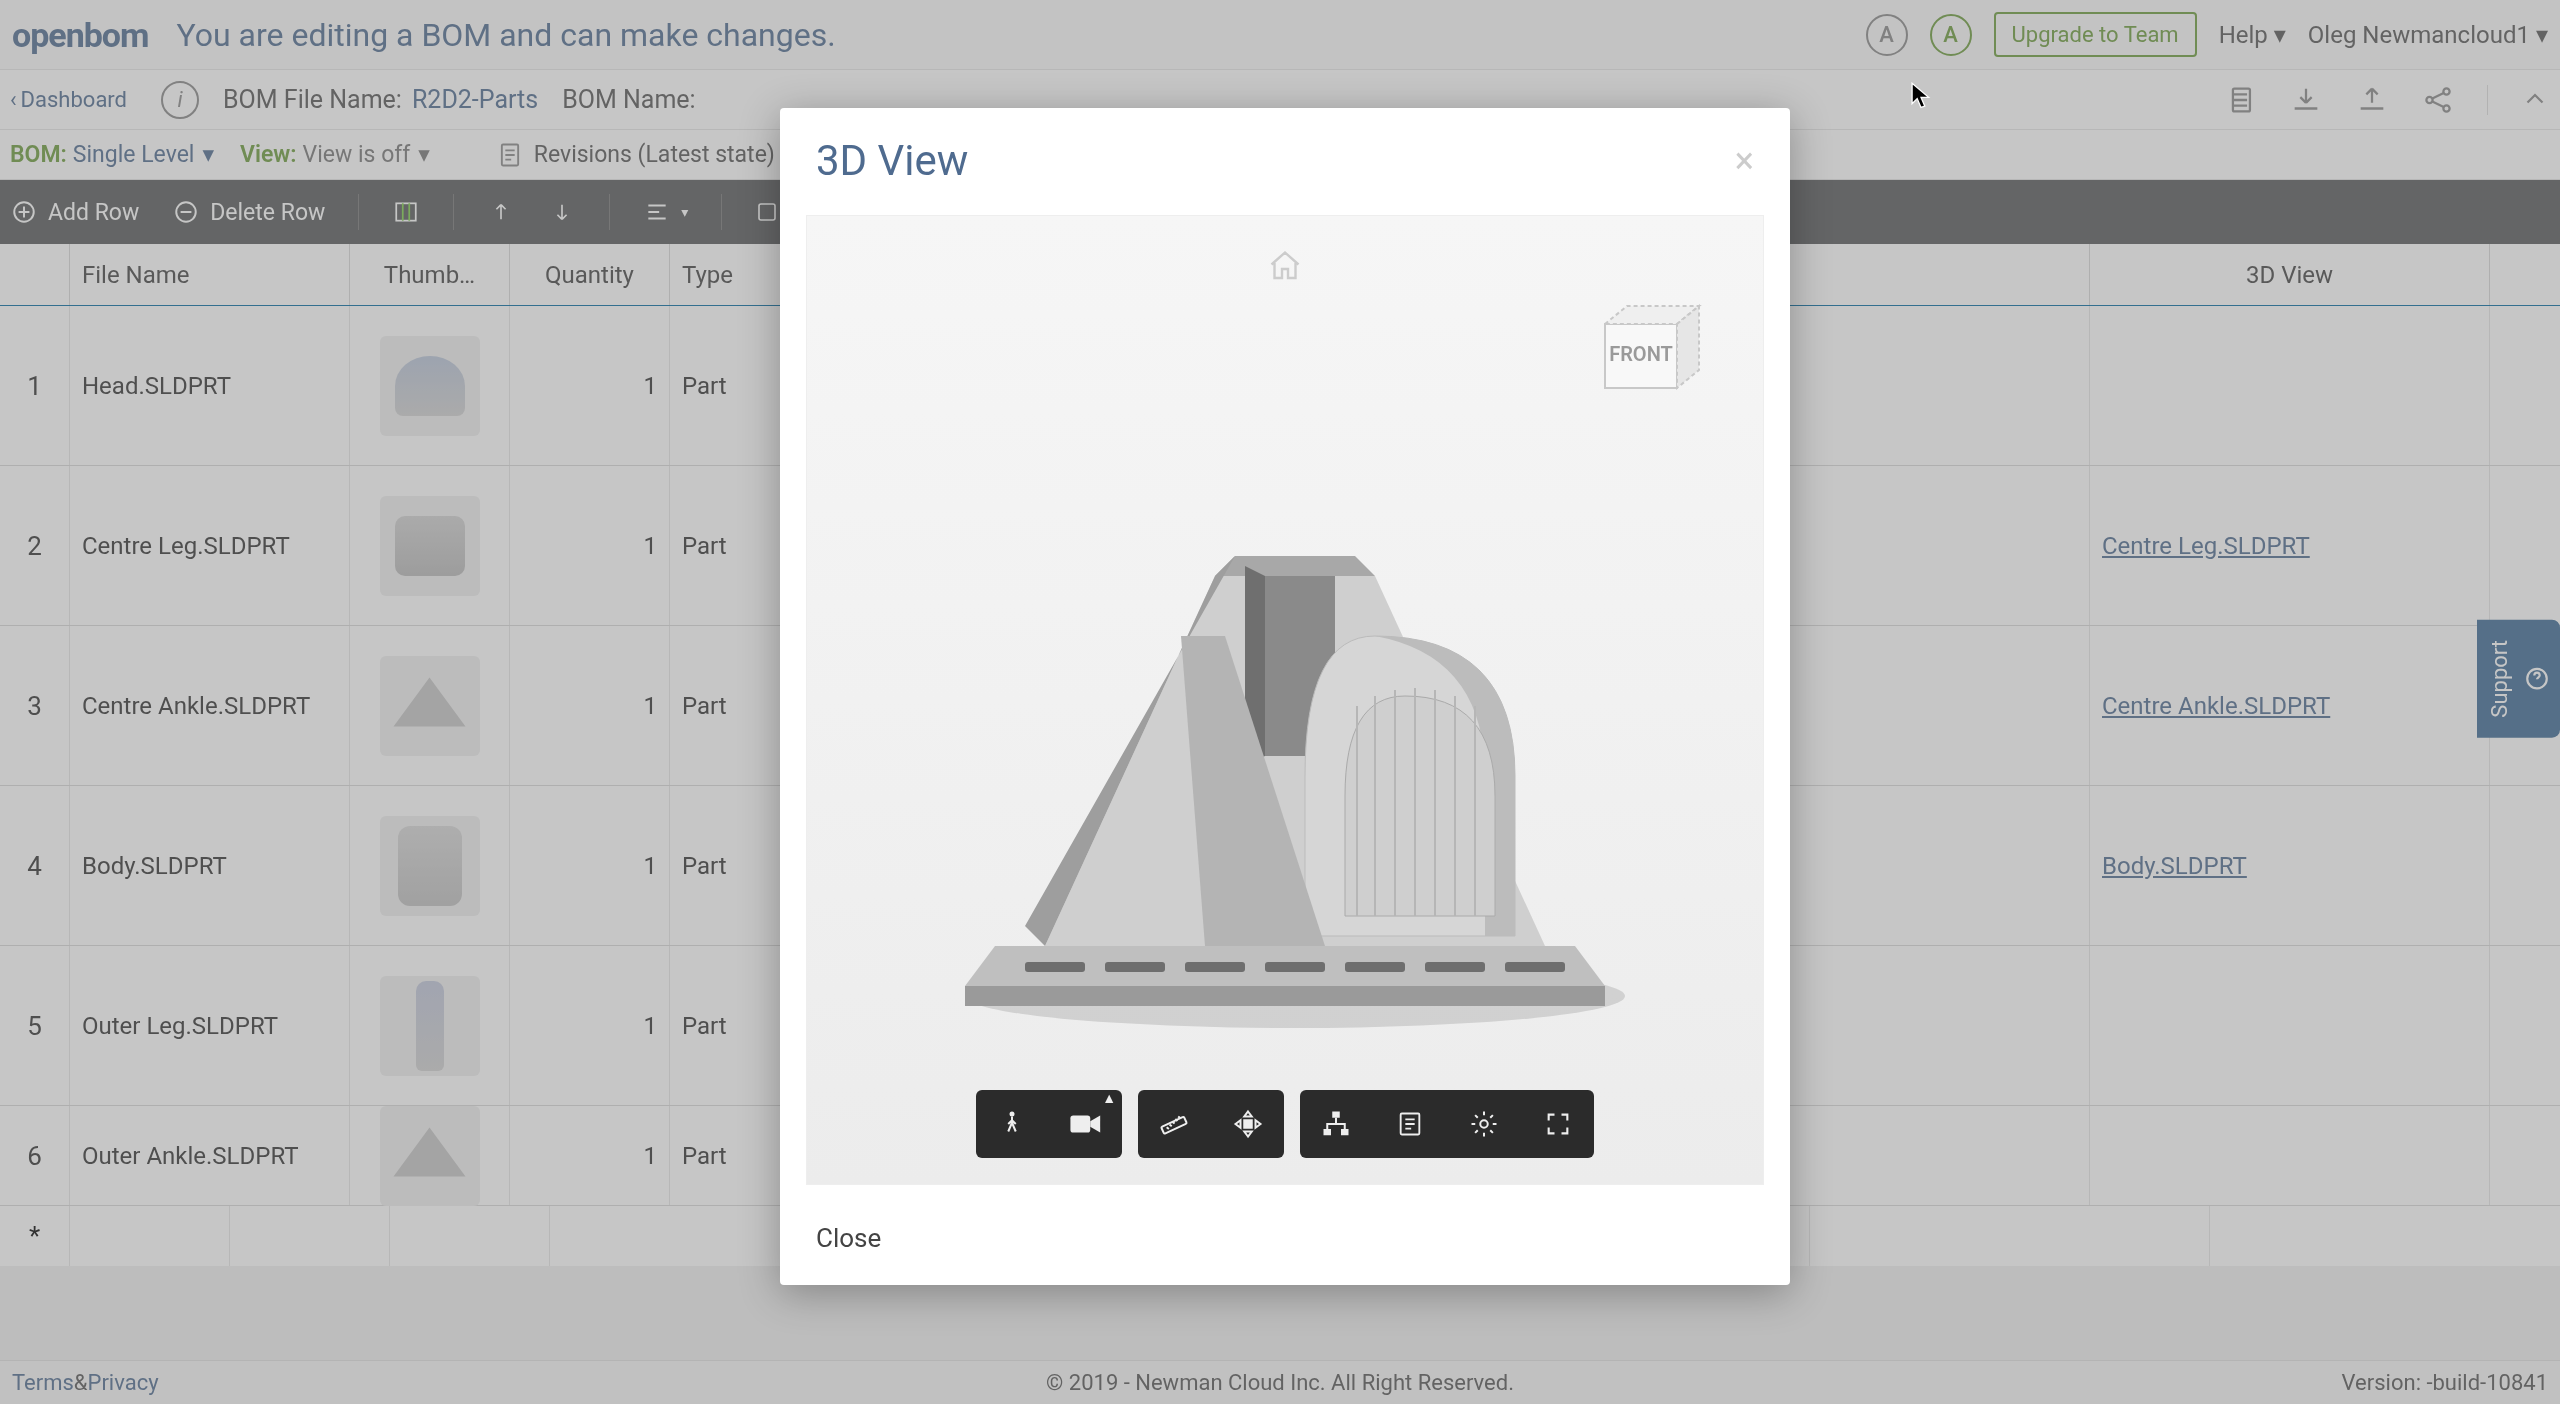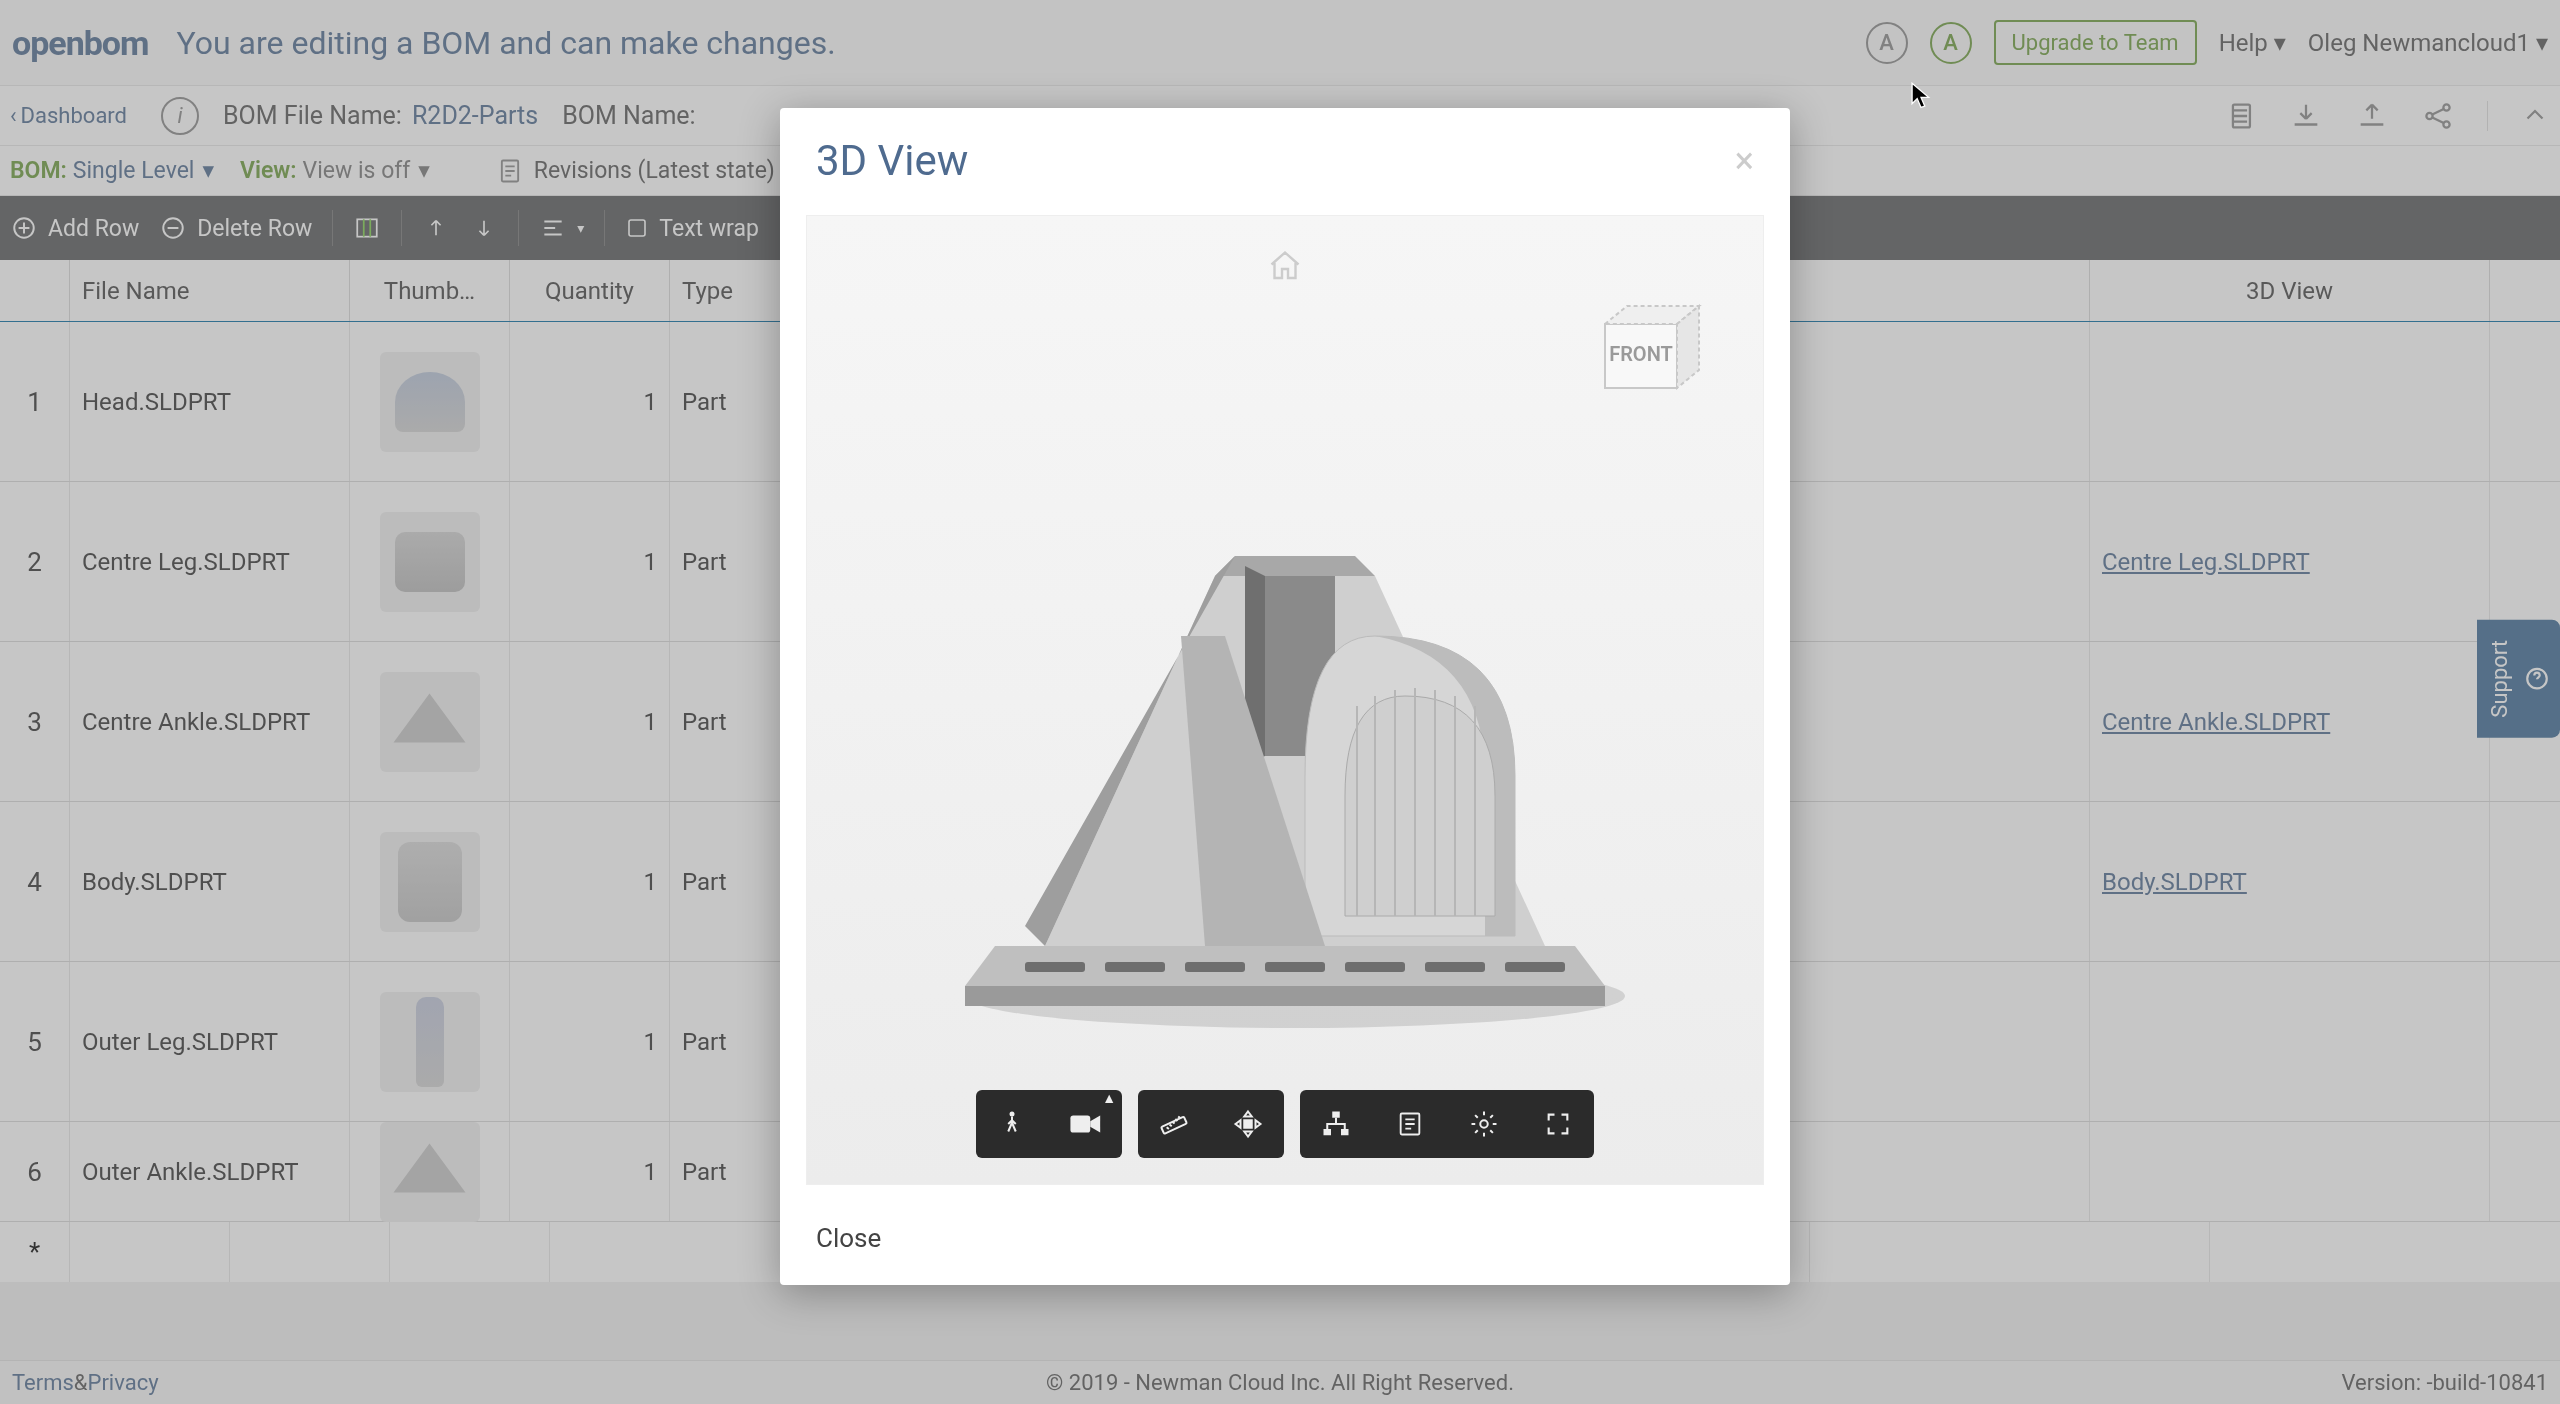--- a/index.html
+++ b/index.html
@@ -1,19 +1,19 @@
 <!DOCTYPE html>
 <html><head>
   <meta charset="utf-8">
   <style>
     * { margin:0; padding:0; box-sizing:border-box; font-family:-apple-system,BlinkMacSystemFont,"Segoe UI",Roboto,Helvetica,Arial,sans-serif; }
     body { width:2560px; height:1404px; background:#f0f0f0; position:relative; overflow:hidden; font-size:24px; }
 
     
-    .header { height:86px; display:flex; align-items:center; padding:0 12px; background:#fafafa; border-bottom:1px solid #e6e6e6; }
+    .header { height:70px; display:flex; align-items:center; padding:0 12px; background:#fafafa; border-bottom:1px solid #e6e6e6; }
     .logo { font-size:34px; font-weight:700; color:#4f6b8f; letter-spacing:-1px; margin-right:28px; }
     .edit-msg { font-size:32px; color:#4f6b8f; }
     .header-right { margin-left:auto; display:flex; align-items:center; gap:22px; }
     .avatar-circle { width:42px; height:42px; border-radius:50%; display:flex; align-items:center; justify-content:center; font-size:22px; font-weight:500; }
     .avatar-circle.grey { border:2px solid #888; color:#888; }
     .avatar-circle.green { border:2px solid #6b9b3b; color:#6b9b3b; }
     .upgrade-btn { border:2px solid #6b9b3b; color:#6b9b3b; background:transparent; padding:8px 16px; font-size:22px; border-radius:4px; }
     .help-link { color:#555; font-size:24px; display:flex; align-items:center; gap:6px; }
     .user-link { color:#555; font-size:24px; display:flex; align-items:center; gap:6px; }
 
@@ -27,21 +27,21 @@
     .bc-icon { color:#888; }
 
     
     .filterbar { height:50px; display:flex; align-items:center; padding:0 10px; background:#fff; border-bottom:1px solid #e6e6e6; font-size:23px; }
     .bom-tag { color:#6b9b3b; font-weight:600; margin-right:6px; }
     .level-sel { color:#4f6b8f; display:flex; align-items:center; gap:8px; margin-right:26px; }
     .view-tag { color:#6b9b3b; font-weight:600; margin-right:6px; }
     .rev-link { color:#555; display:flex; align-items:center; gap:10px; margin-left:40px; }
 
     
-    .toolbar { height:64px; display:flex; align-items:center; padding:0 10px; background:#56595a; color:#fff; font-size:23px; gap:20px; }
+    .toolbar { height:64px; display:flex; align-items:center; padding:0 10px; background:#56595a; color:#fff; font-size:23px; gap:33px; }
     .tool-btn { display:flex; align-items:center; gap:10px; color:#fff; }
     .tool-icon { width:28px; height:28px; display:flex; align-items:center; justify-content:center; }
     .toolbar-sep { width:1px; height:36px; background:#777; }
     .toolbar-right { margin-left:auto; display:flex; align-items:center; gap:22px; }
 
     
     .table { width:100%; background:#fff; }
     .thead { display:flex; height:62px; border-bottom:1px solid #0369a1; color:#444; }
     .thead .cell { display:flex; align-items:center; padding:0 12px; border-right:1px solid #d8d8d8; }
     .row { display:flex; height:160px; border-bottom:1px solid #d8d8d8; }

